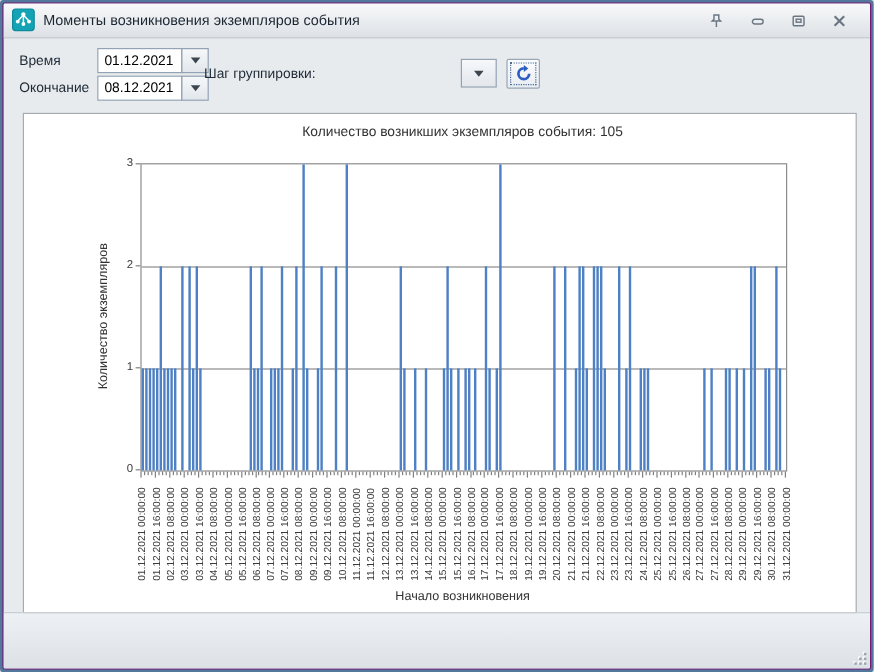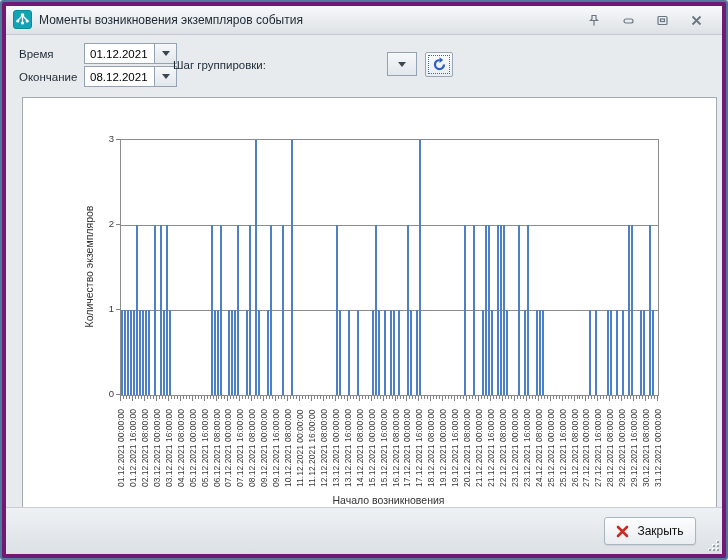--- a/index.html
+++ b/index.html
@@ -1,17 +1,17 @@
 <!DOCTYPE html>
 <html><head>
 <meta charset="utf-8">
 <style>
   html,body{margin:0;padding:0;width:728px;height:560px;font-family:"Liberation Sans","DejaVu Sans",sans-serif;background:#cfd6dd;}
   .window{position:absolute;inset:0;border:1px solid #54779c;border-radius:3px;box-sizing:border-box;background:#54779c;}
-  .frame-inner{position:absolute;inset:1px;border:4px solid #701a75;border-radius:2px;background:#e8ebee;overflow:hidden;}
+  .frame-inner{position:absolute;inset:1px;border:1px solid #701a75;border-radius:2px;background:#e8ebee;overflow:hidden;}
   
   .titlebar{position:absolute;left:0;top:0;right:0;height:28px;background:linear-gradient(#f8f9fa,#e9ecef 55%,#dde1e5);border-bottom:1px solid #c2c9d0;}
   .app-icon{position:absolute;left:7px;top:4px;width:19px;height:19px;background:#13a3b5;border-radius:3px;border:1px solid #0e8b9b;box-sizing:border-box;}
   .title-text{position:absolute;left:33px;top:0;height:28px;line-height:28px;font-size:12px;color:#1c2732;}
   .winbtns{position:absolute;right:16px;top:5px;display:flex;gap:14px;}
   .winbtn{width:20px;height:18px;display:flex;align-items:center;justify-content:center;cursor:default;}
   
   .lbl{position:absolute;font-size:11.5px;color:#1e2a36;}
   .field{position:absolute;background:#fff;border:1px solid #93a3b3;box-sizing:border-box;font-size:11.5px;color:#000;display:flex;align-items:center;padding-left:5px;}
   .ddbtn{position:absolute;background:linear-gradient(#f6f8fa,#e2e7ec);border:1px solid #93a3b3;box-sizing:border-box;display:flex;align-items:center;justify-content:center;}
@@ -103,20 +103,21 @@
     </div>
     <div class="refreshbtn" style="left:419px;top:46px;width:28px;height:25px;">
       <span class="focus" style="position:absolute;inset:2px;border:1px dotted #4a6a9a;"></span>
       <svg width="15" height="15" viewBox="0 0 16 16">
         <path d="M12.8 8 A4.8 4.8 0 1 1 8 3.2" fill="none" stroke="#2d5fc2" stroke-width="2.4"></path>
         <path d="M8 0.2 L8 6.4 L12 3.3 Z" fill="#2d5fc2"></path>
       </svg>
     </div>
 
     <div class="chart-panel" id="chart-panel">
+      <div class="chart-title">Количество возникших экземпляров события: 105</div>
       <div class="ytitle">Количество экземпляров</div>
       <div class="plot" id="plot-area">
           <div class="gridline" style="top: 170px;"></div>
           <div class="gridline" style="top: 85px;"></div>
           <div class="bar" style="left: 0px; height: 85px; background: rgb(77, 128, 196);"></div>
           <div class="bar" style="left: 3px; height: 85px; background: rgb(77, 128, 196);"></div>
           <div class="bar" style="left: 6px; height: 85px; background: rgb(77, 128, 196);"></div>
           <div class="bar" style="left: 8.9px; height: 85px; background: rgb(77, 128, 196);"></div>
           <div class="bar" style="left: 11.9px; height: 85px; background: rgb(77, 128, 196);"></div>
           <div class="bar" style="left: 14.9px; height: 170px; background: rgb(77, 128, 196);"></div>
@@ -421,26 +422,20 @@
         <div class="xlabel" style="left: 558.4px; top: 389px;">27.12.2021 00:00:00</div>
         <div class="xlabel" style="left: 570.3px; top: 389px;">27.12.2021 16:00:00</div>
         <div class="xlabel" style="left: 582.3px; top: 389px;">28.12.2021 08:00:00</div>
         <div class="xlabel" style="left: 594.2px; top: 389px;">29.12.2021 00:00:00</div>
         <div class="xlabel" style="left: 606.1px; top: 389px;">29.12.2021 16:00:00</div>
         <div class="xlabel" style="left: 618.1px; top: 389px;">30.12.2021 08:00:00</div>
         <div class="xlabel" style="left: 630px; top: 389px;">31.12.2021 00:00:00</div>
       </div>
 
     <div class="footer">
-      <div class="close-button">
-        <svg width="13" height="13" viewBox="0 0 13 13">
-          <path d="M2 2 L11 11 M11 2 L2 11" stroke="#cc2a21" stroke-width="2.6" stroke-linecap="round" fill="none"></path>
-        </svg>
-        <span>Закрыть</span>
-      </div>
       <div class="grip">
         <i style="right:0;bottom:0;"></i>
           <i style="right:4px;bottom:0;"></i>
           <i style="right:8px;bottom:0;"></i>
         <i style="right:0;bottom:4px;"></i>
           <i style="right:4px;bottom:4px;"></i>
         <i style="right:0;bottom:8px;"></i>
       </div>
     </div>
 

